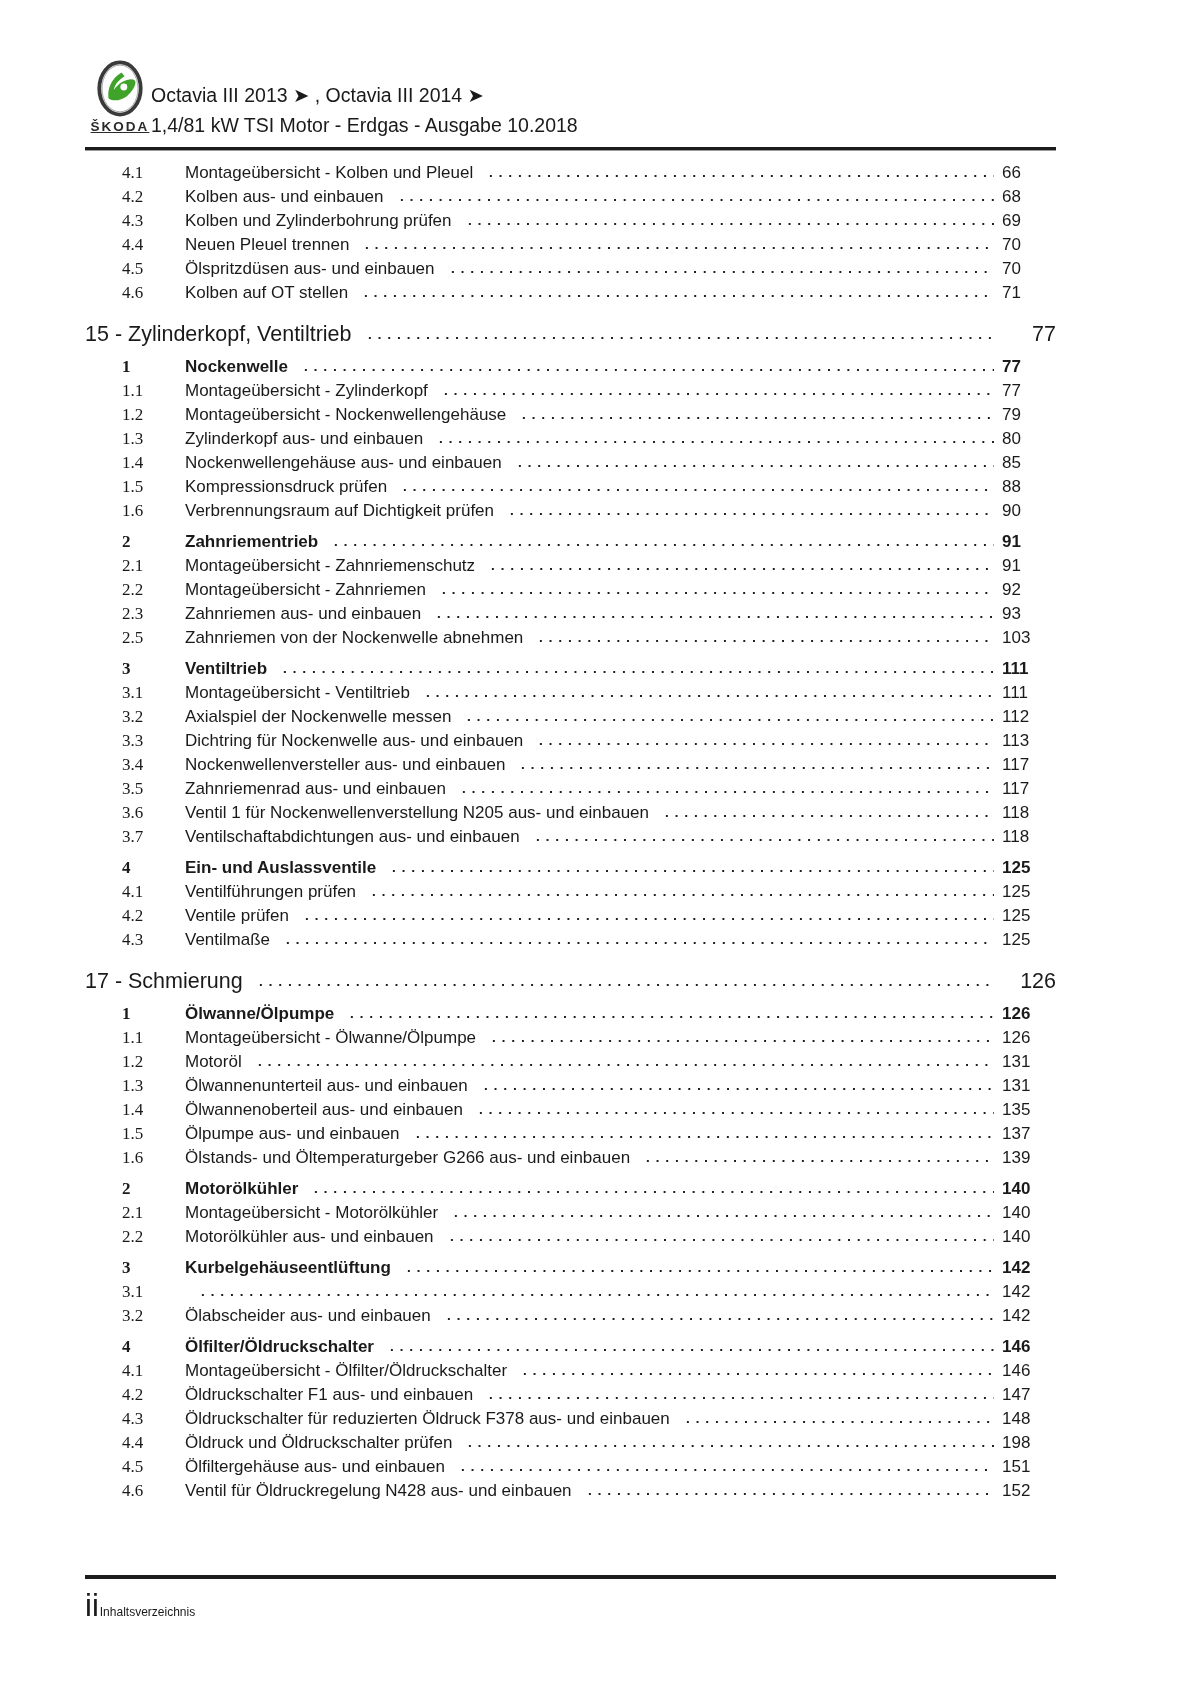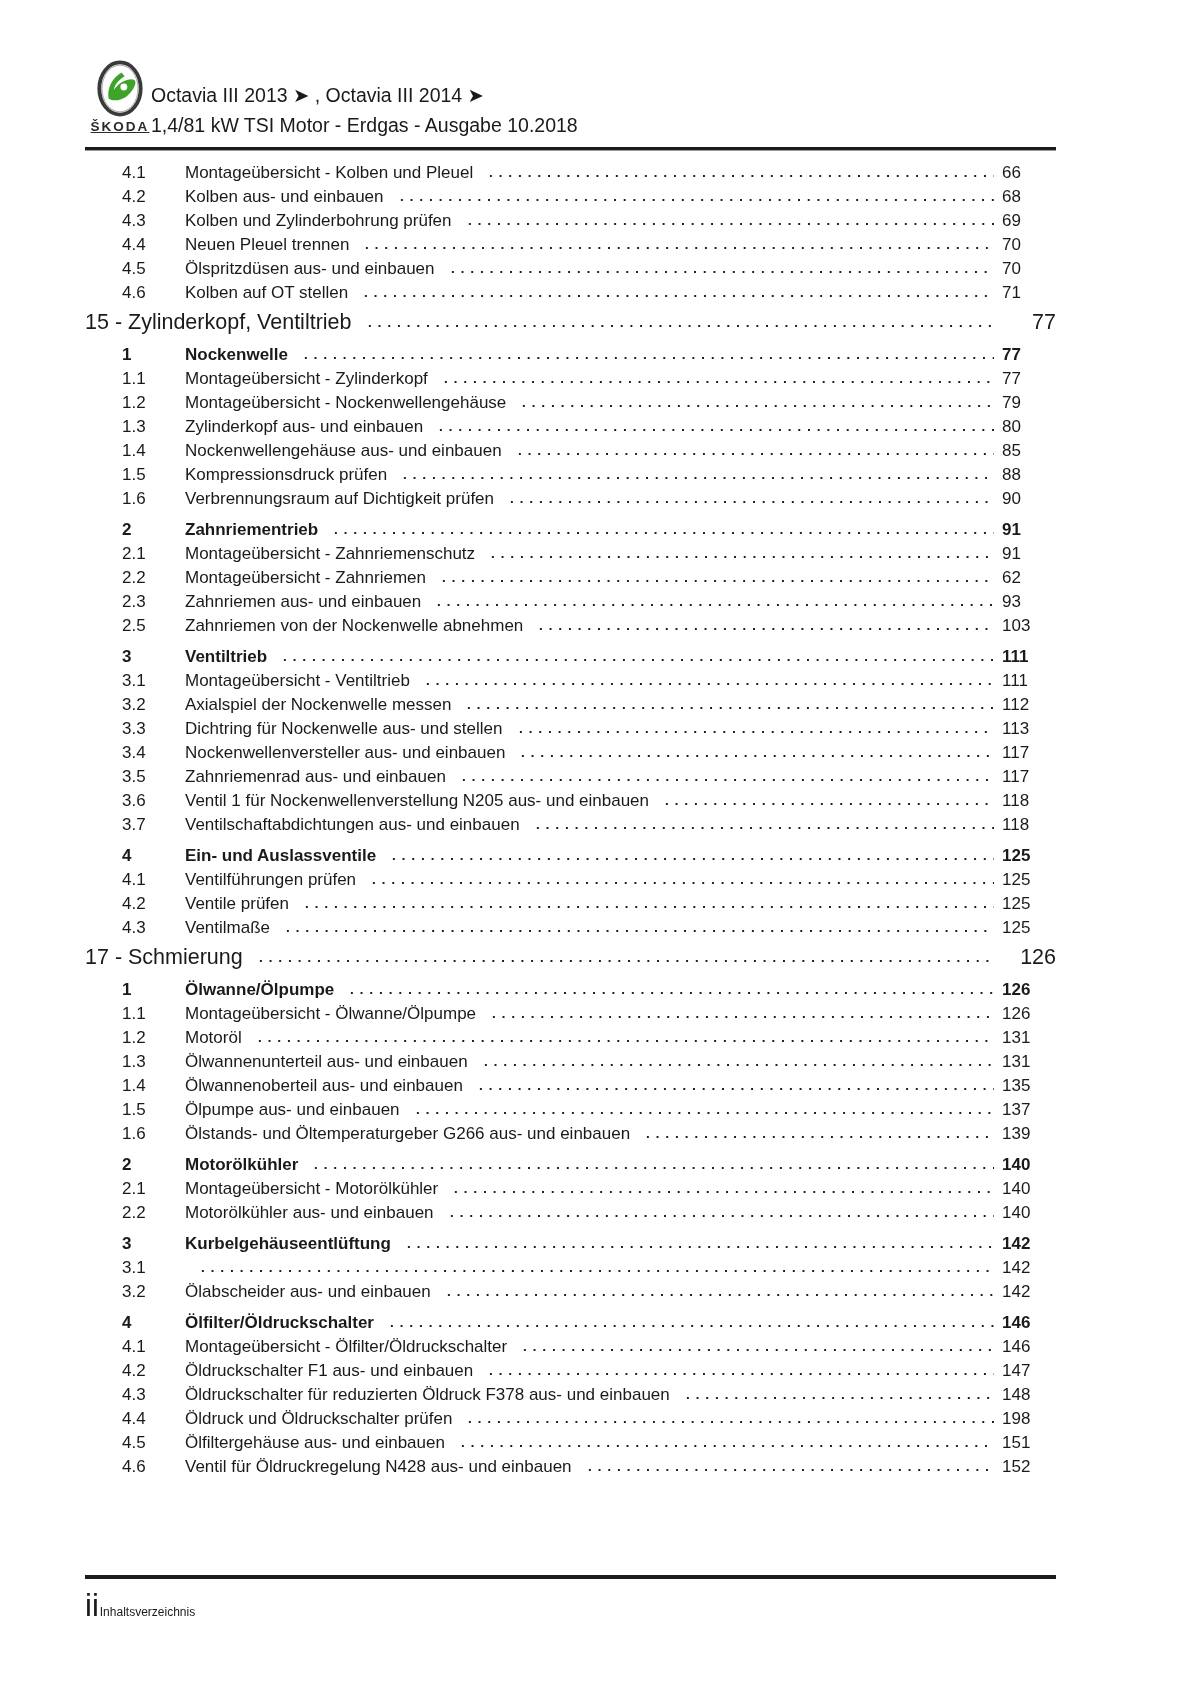--- a/index.html
+++ b/index.html
@@ -20,34 +20,34 @@
   .header-text { position:absolute; left:151px; top:80px; font-size:19.5px; line-height:30px; white-space:nowrap; }
 
   .header-rule { position:absolute; left:85px; width:971px; top:147px; height:3px; background:#1c1c1c; border-bottom:1px solid #9a9a9a; }
 
   
   .toc { position:absolute; left:85px; top:161px; width:971px; }
 
   .toc-heading {
     display:flex; align-items:baseline;
     font-size:21.5px; line-height:27px;
-    margin-top:4px; margin-bottom:7px;
+    margin-top:16px; margin-bottom:7px;
     white-space:nowrap;
   }
   .toc-heading .h-label { flex:none; }
   .toc-heading .h-page { flex:none; width:54px; text-align:right; }
 
   .toc-row {
     display:flex; align-items:baseline;
     font-size:17px; line-height:24px;
     margin-left:37px;
     white-space:nowrap;
   }
   .toc-row.bold { font-weight:700; margin-top:7px; }
-  .toc-row .num { flex:none; width:63px; }
+  .toc-row .num { flex:none; width:63px;font-family:Liberation Serif, serif; }
   .toc-row .title { flex:none; }
   .toc-row .pg { flex:none; width:54px; }
 
   .leader {
     flex:1 1 auto;
     align-self:stretch;
     margin:0 8px 0 13px;
     background-image: radial-gradient(circle, #1e1e1e 1.25px, rgba(0,0,0,0) 1.45px);
     background-size: 9.7px 9.7px;
     background-repeat: repeat-x;
@@ -192,21 +192,21 @@
     <span class="num">2.1</span>
     <span class="title">Montageübersicht - Zahnriemenschutz</span>
     <span class="leader"></span>
     <span class="pg">91</span>
   </div>
 
   <div class="toc-row">
     <span class="num">2.2</span>
     <span class="title">Montageübersicht - Zahnriemen</span>
     <span class="leader"></span>
-    <span class="pg">62</span>
+    <span class="pg">92</span>
   </div>
 
   <div class="toc-row">
     <span class="num">2.3</span>
     <span class="title">Zahnriemen aus- und einbauen</span>
     <span class="leader"></span>
     <span class="pg">93</span>
   </div>
 
 
@@ -233,21 +233,21 @@
 
   <div class="toc-row">
     <span class="num">3.2</span>
     <span class="title">Axialspiel der Nockenwelle messen</span>
     <span class="leader"></span>
     <span class="pg">112</span>
   </div>
 
   <div class="toc-row">
     <span class="num">3.3</span>
-    <span class="title">Dichtring für Nockenwelle aus- und stellen</span>
+    <span class="title">Dichtring für Nockenwelle aus- und einbauen</span>
     <span class="leader"></span>
     <span class="pg">113</span>
   </div>
 
   <div class="toc-row">
     <span class="num">3.4</span>
     <span class="title">Nockenwellenversteller aus- und einbauen</span>
     <span class="leader"></span>
     <span class="pg">117</span>
   </div>

